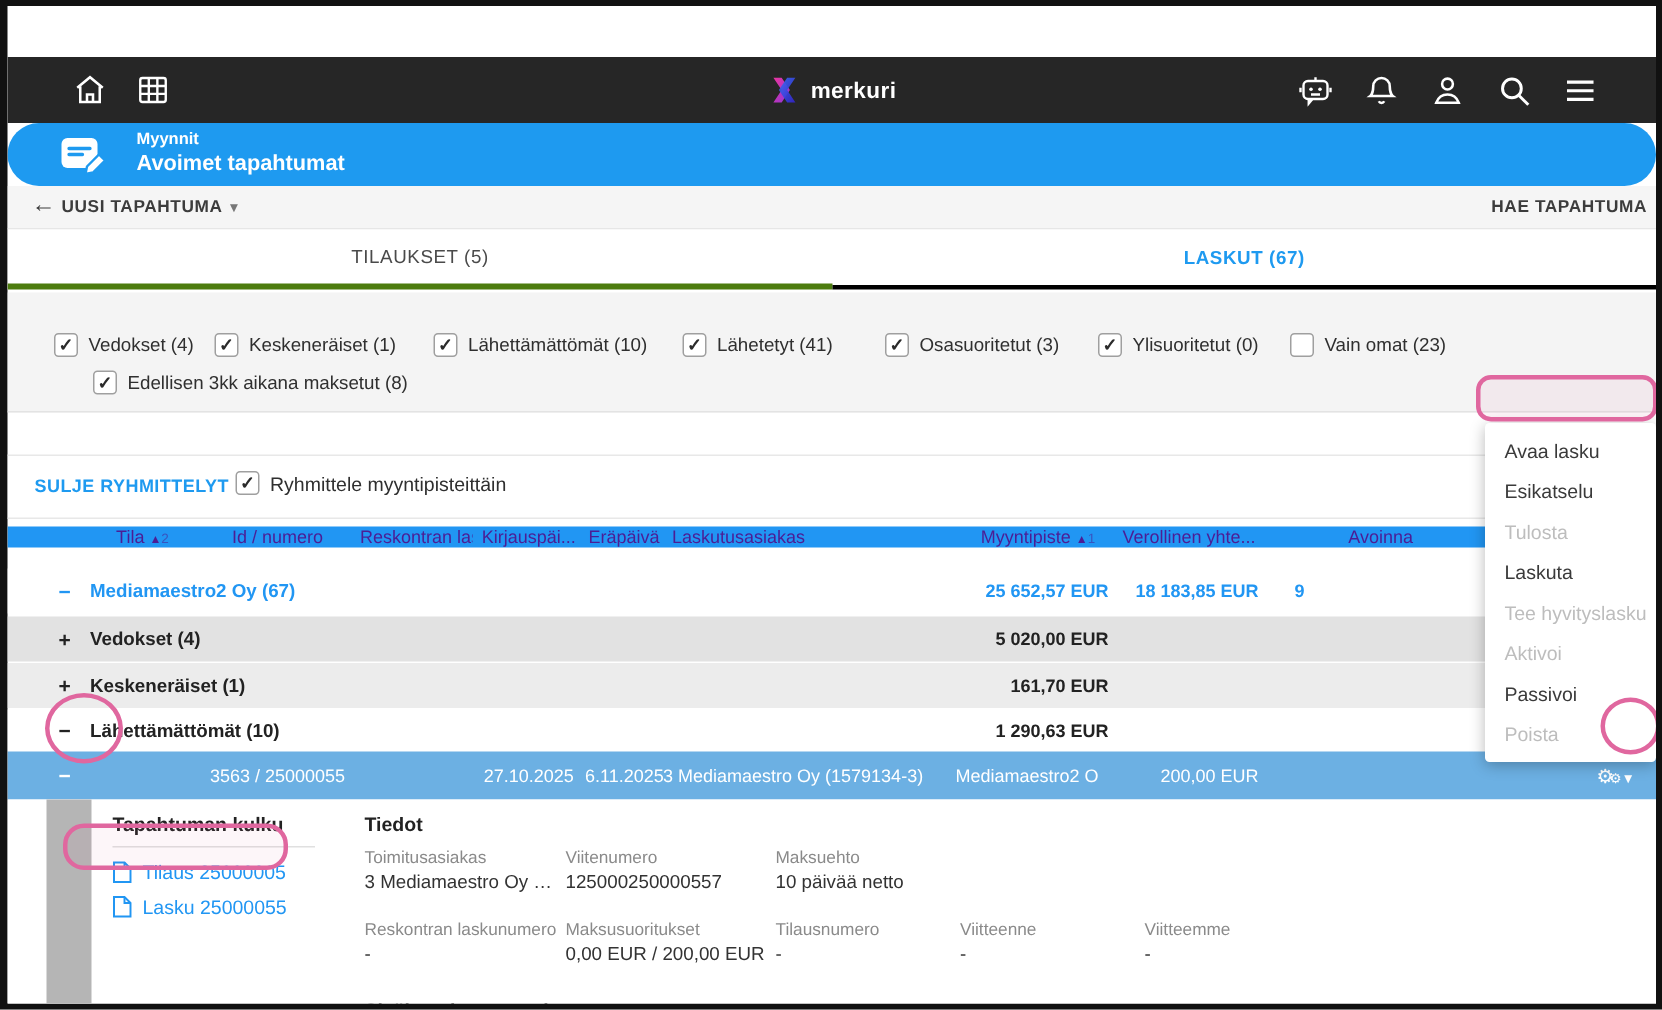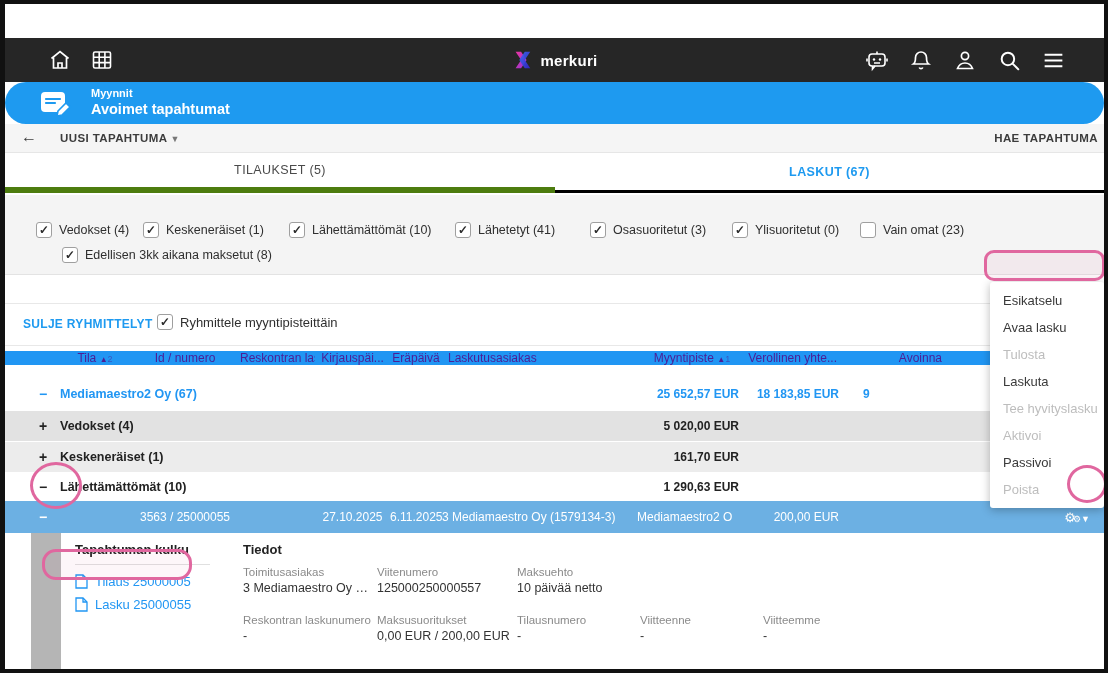--- a/index.html
+++ b/index.html
@@ -18,28 +18,28 @@
 
   
   .banner{left:0;top:44px;width:1099px;height:42px;background:#1e9af0;color:#fff;border-radius:21px;}
   .banner-icon{position:absolute;left:33px;top:7px;}
   .banner-section{position:absolute;left:86px;top:5px;font-size:11px;font-weight:bold;}
   .banner-title{position:absolute;left:86px;top:19px;font-size:14.5px;font-weight:bold;}
 
   
   .toolbar{left:0;top:86px;width:1099px;height:29px;background:#f5f5f5;border-bottom:1px solid #e6e6e6;color:#3c3c3c;}
   .back-arrow{position:absolute;left:16px;top:4px;font-size:16px;cursor:pointer;}
-  .new-btn{position:absolute;left:55px;top:8px;font-size:11.5px;font-weight:bold;letter-spacing:.4px;cursor:pointer;}
+  .new-btn{position:absolute;left:36px;top:8px;font-size:11.5px;font-weight:bold;letter-spacing:.4px;cursor:pointer;}
   .new-btn .caret{color:#777;font-size:9px;}
   .search-btn{position:absolute;right:6px;top:8px;font-size:11.5px;font-weight:bold;letter-spacing:.4px;cursor:pointer;}
 
   
   .tabs{left:0;top:115px;width:1099px;height:40px;background:#fff;}
   .tab{position:absolute;top:0;height:40px;display:flex;align-items:center;justify-content:center;font-size:12.5px;letter-spacing:.4px;cursor:pointer;}
-  .tab-inactive{left:0;width:550px;color:#4a4a4a;border-bottom:6px solid #4d7c0f;}
+  .tab-inactive{left:0;width:550px;color:#4a4a4a;border-bottom:4px solid #4d7c0f;}
   .tab-active{left:550px;width:549px;color:#1e9af0;border-bottom:3px solid #000000;font-weight:bold;}
 
   
   .filters{left:0;top:157px;width:1099px;height:80px;background:#f4f4f4;border-bottom:1px solid #e3e3e3;}
   .filter{position:absolute;display:flex;align-items:center;gap:7px;cursor:pointer;}
   .cb{width:16px;height:16px;background:#fff;border:1.5px solid #9f9f9f;border-radius:3px;display:flex;align-items:center;justify-content:center;font-size:12px;color:#2b2b2b;font-weight:bold;}
   .cb.checked::after{content:"\2713";}
   .filter-label{font-size:12.5px;color:#2f2f2f;}
 
   
@@ -346,22 +346,22 @@
     </div>
     <div class="field" style="left:758px;top:81px">
       <div class="flabel">Viitteemme</div>
       <div class="fvalue">-</div>
     </div>
 
     <div class="d-h" style="left:238px;top:133px">Sisäinen kommentti</div>
   </div>
 
   <div class="abs ctx-menu">
+    <div class="ctx-item">Avaa lasku</div>
     <div class="ctx-item">Esikatselu</div>
-    <div class="ctx-item">Avaa lasku</div>
     <div class="ctx-item disabled">Tulosta</div>
     <div class="ctx-item">Laskuta</div>
     <div class="ctx-item disabled">Tee hyvityslasku</div>
     <div class="ctx-item disabled">Aktivoi</div>
     <div class="ctx-item">Passivoi</div>
     <div class="ctx-item disabled">Poista</div>
   </div>
 
   <div class="anno anno-rect1"></div>
   <div class="anno anno-circ1"></div>

